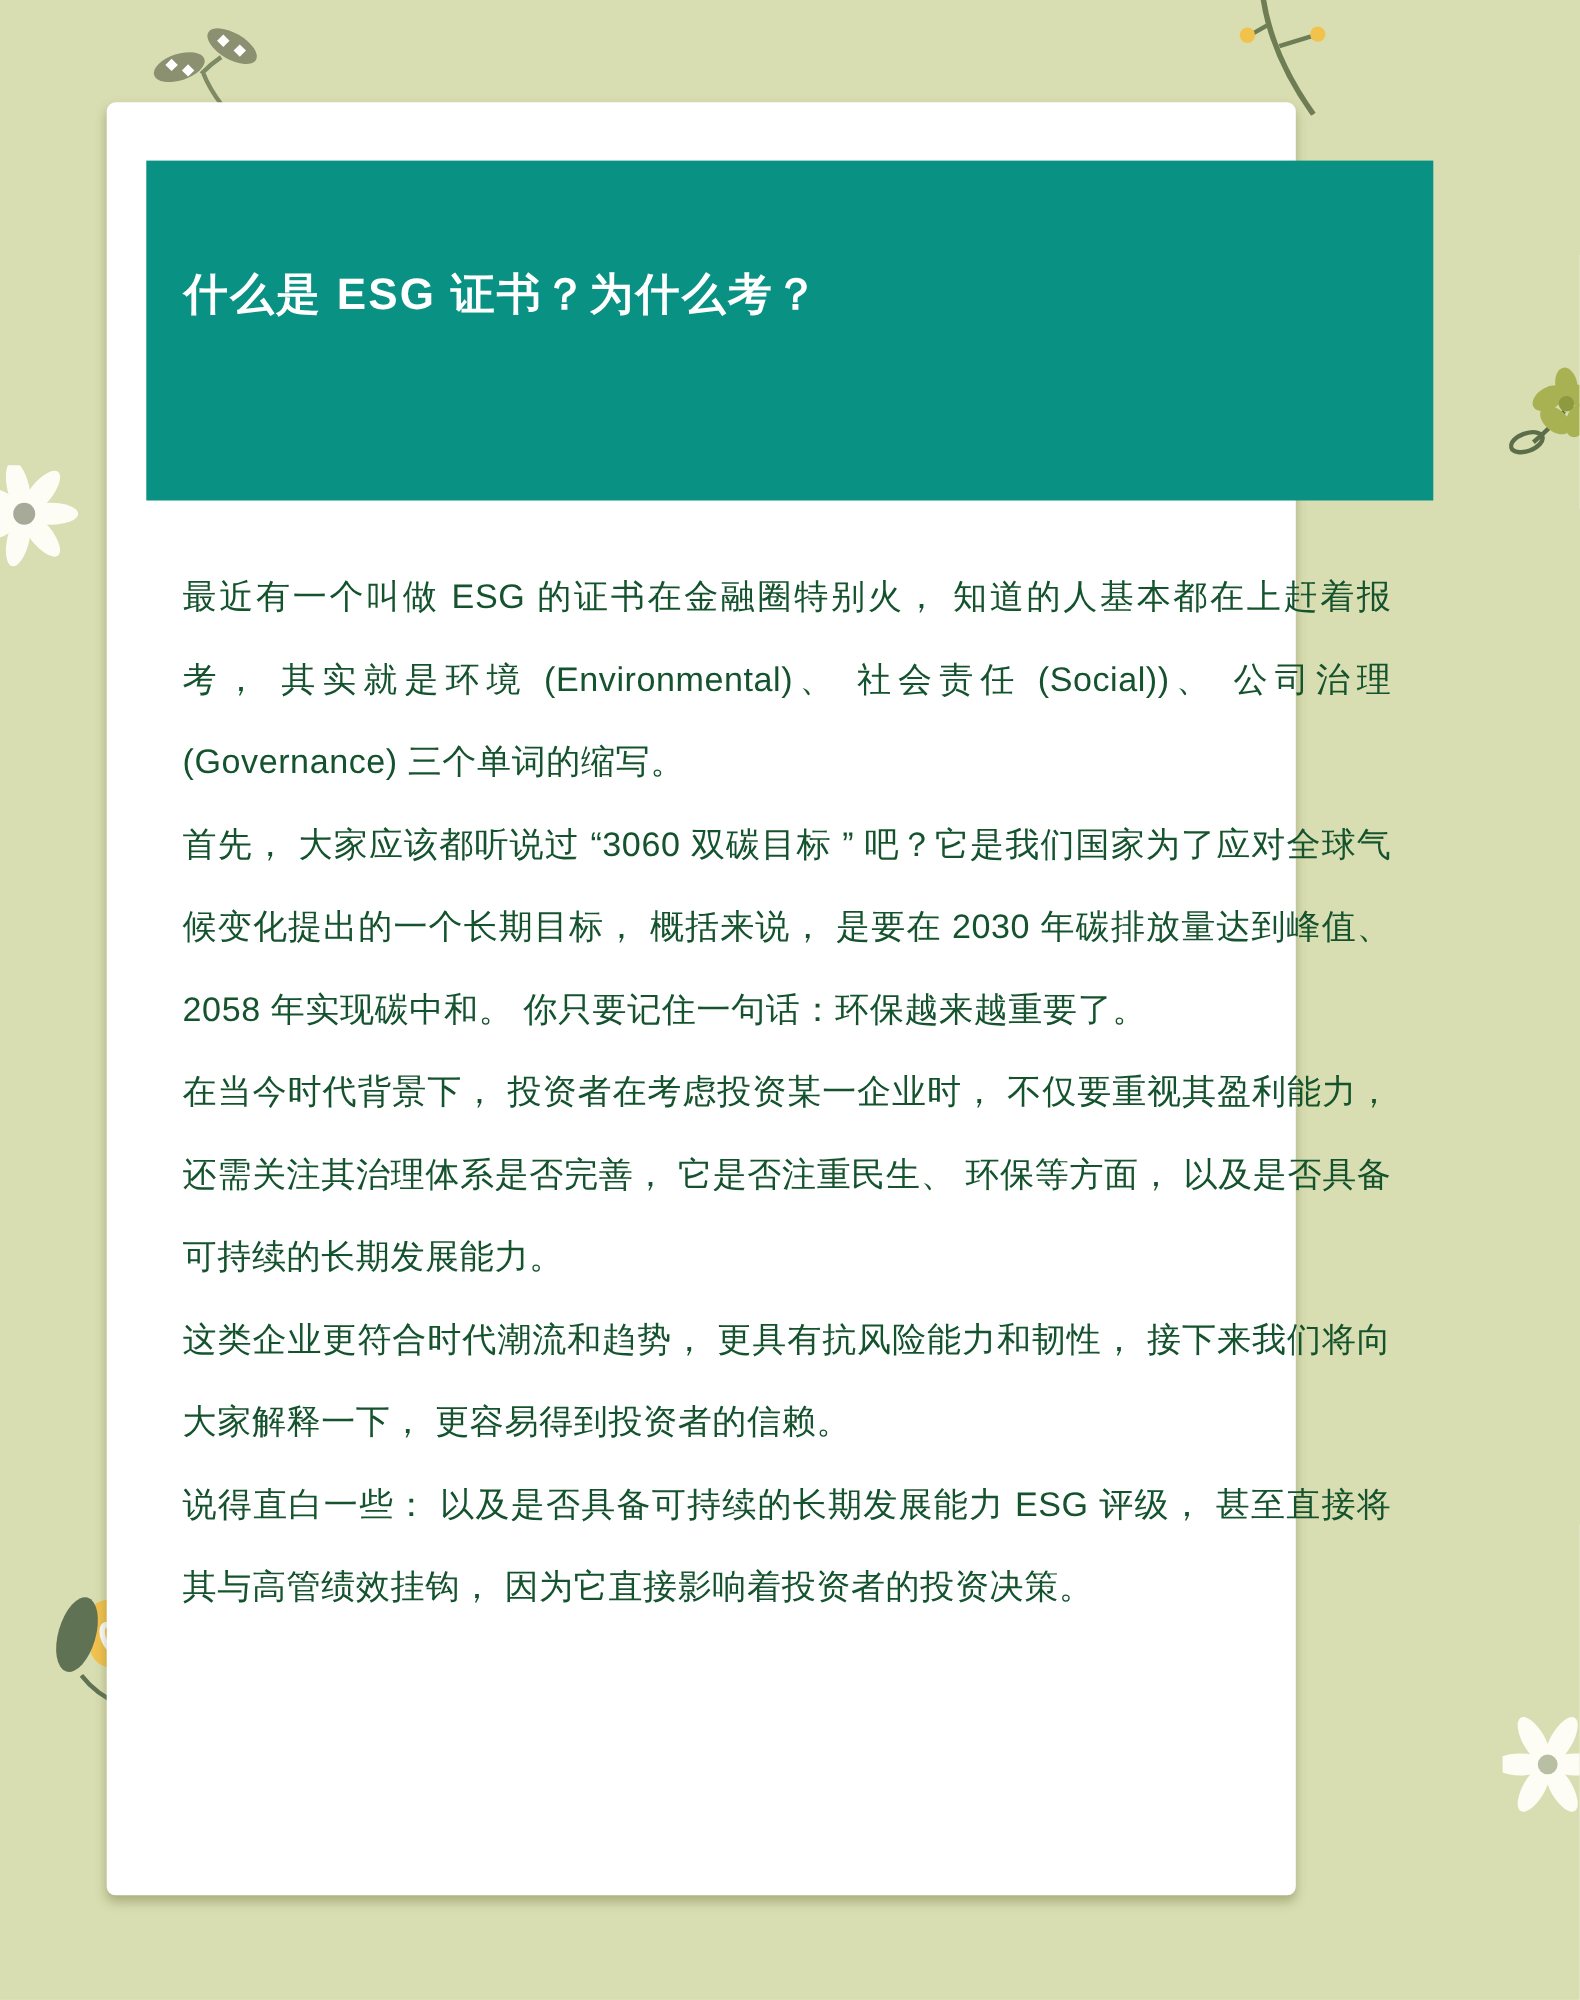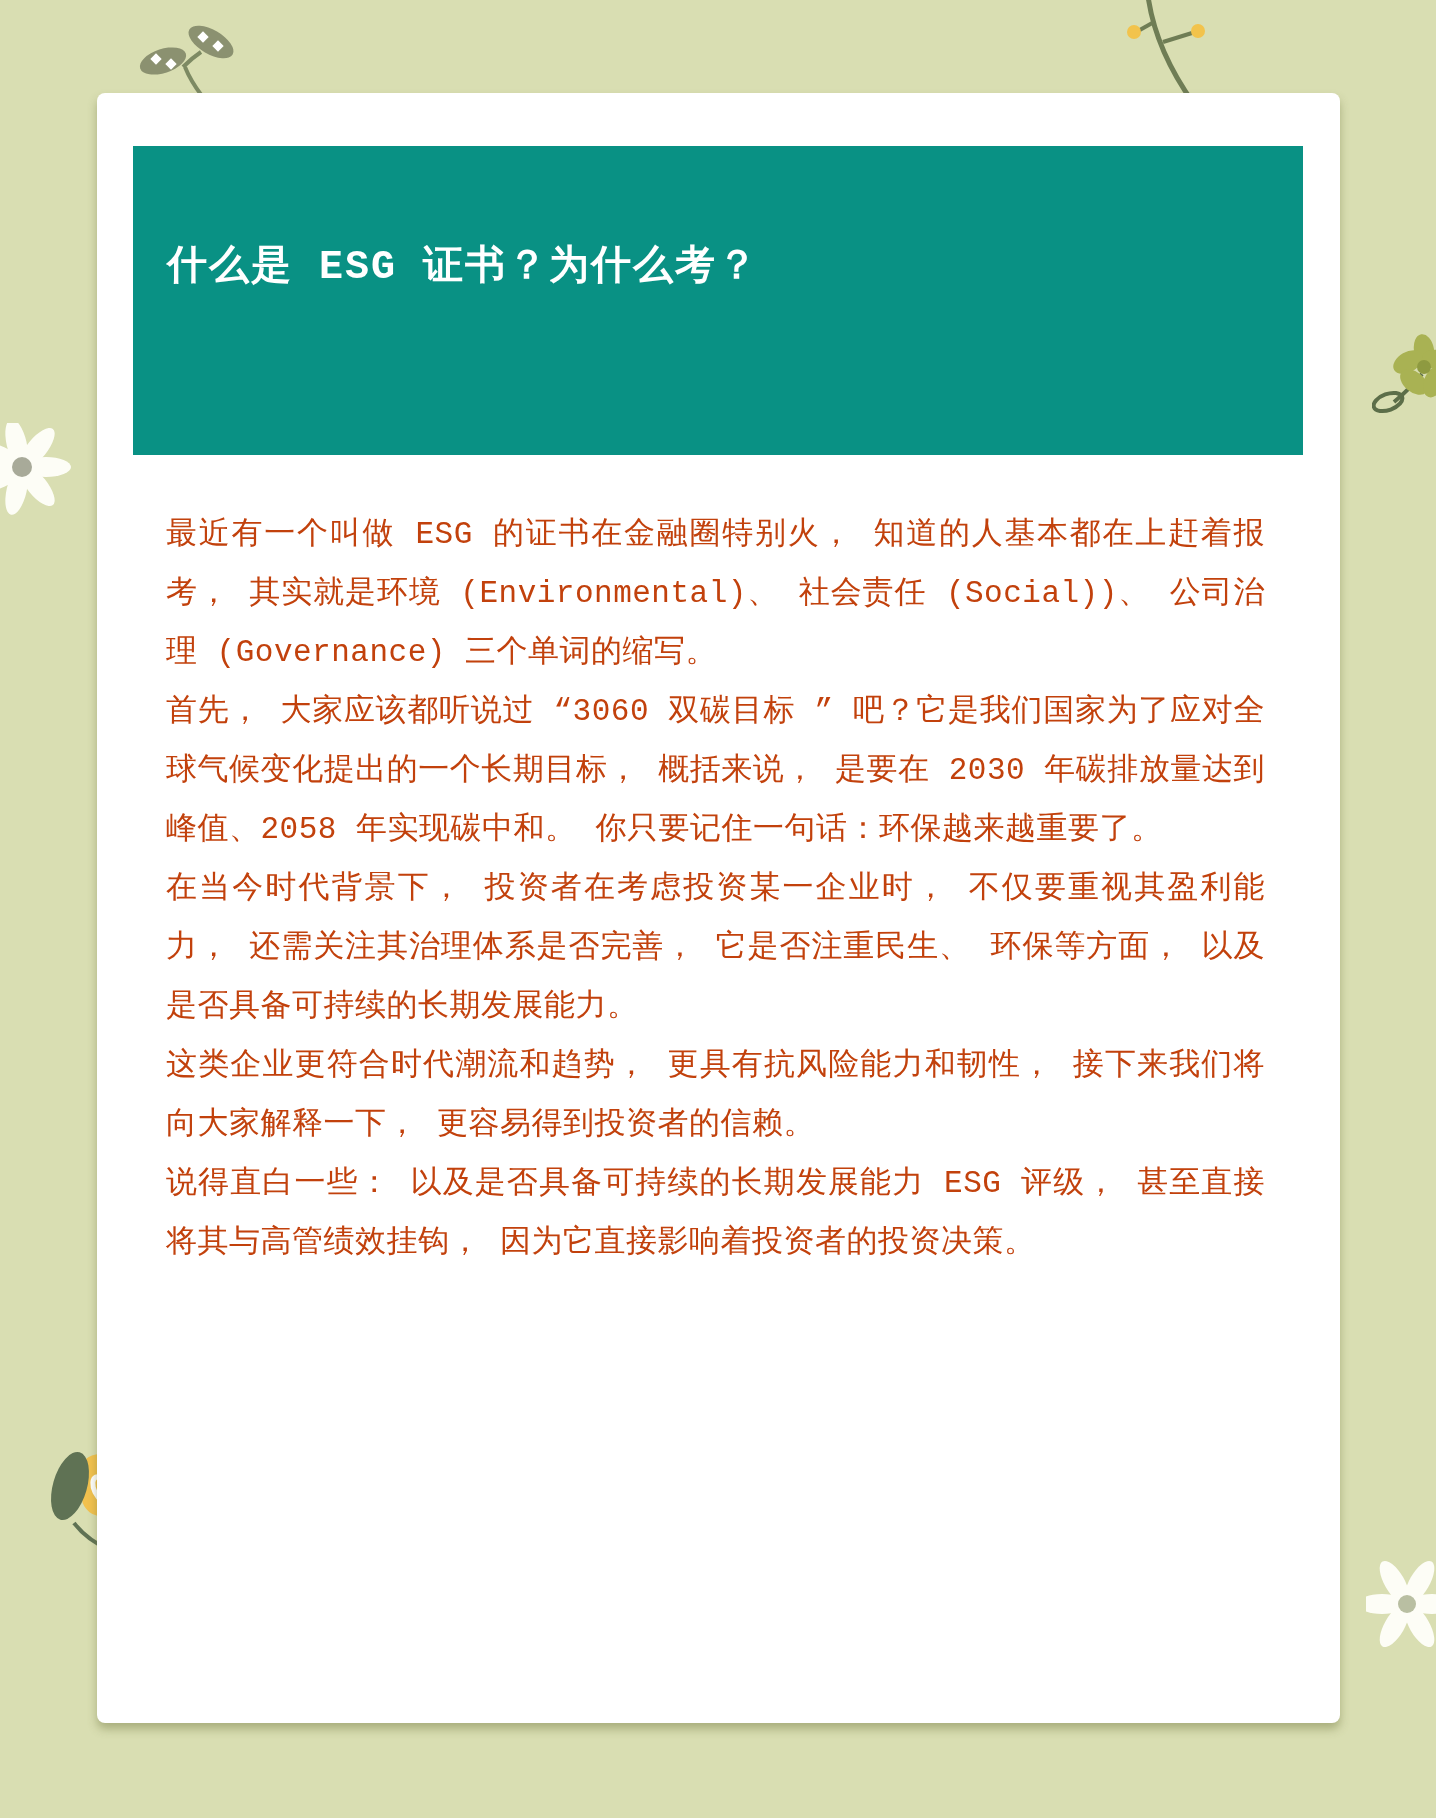--- a/index.html
+++ b/index.html
@@ -6,42 +6,41 @@
   body{
     width:1436px;height:1818px;
     background:#d9deb2;
     font-family:"Liberation Sans","DejaVu Sans",sans-serif;
     overflow:hidden;
   }
   .page{position:relative;width:1436px;height:1818px;background:#d9deb2;}
   .decoration{position:absolute;z-index:0;}
   .card{
     position:absolute;z-index:1;
-    left:97px;top:93px;width:1243px;height:1630px;
+    left:97px;top:93px;width:1081px;height:1630px;
     background:#ffffff;border-radius:8px;
     box-shadow:0 6px 10px rgba(110,118,62,.45);
-    font-family:Liberation Mono, monospace;
   }
   .banner{
     position:absolute;left:36px;top:53px;width:1170px;height:309px;
     background:#099184;
   }
   .banner h1{
     margin:98px 0 0 34px;
     font-size:40px;line-height:48px;font-weight:bold;
     color:#ffffff;letter-spacing:2px;
   }
   .content{
     position:absolute;left:0;top:362px;width:1241px;box-sizing:border-box;
     padding:50px 73px 0 69px;
   }
   .content p{
     margin:0;padding:0;
-    font-size:31px;line-height:59px;
-    color:#c2410c;
+    font-size:31px;line-height:75px;
+    color:#14532d;
     text-align:justify;
     letter-spacing:0.5px;
   }
 </style>
 </head>
 <body>
 
 <div class="page">
 
   <svg class="decoration" style="left:135px;top:15px;" width="115" height="115" viewBox="0 0 115 115">

